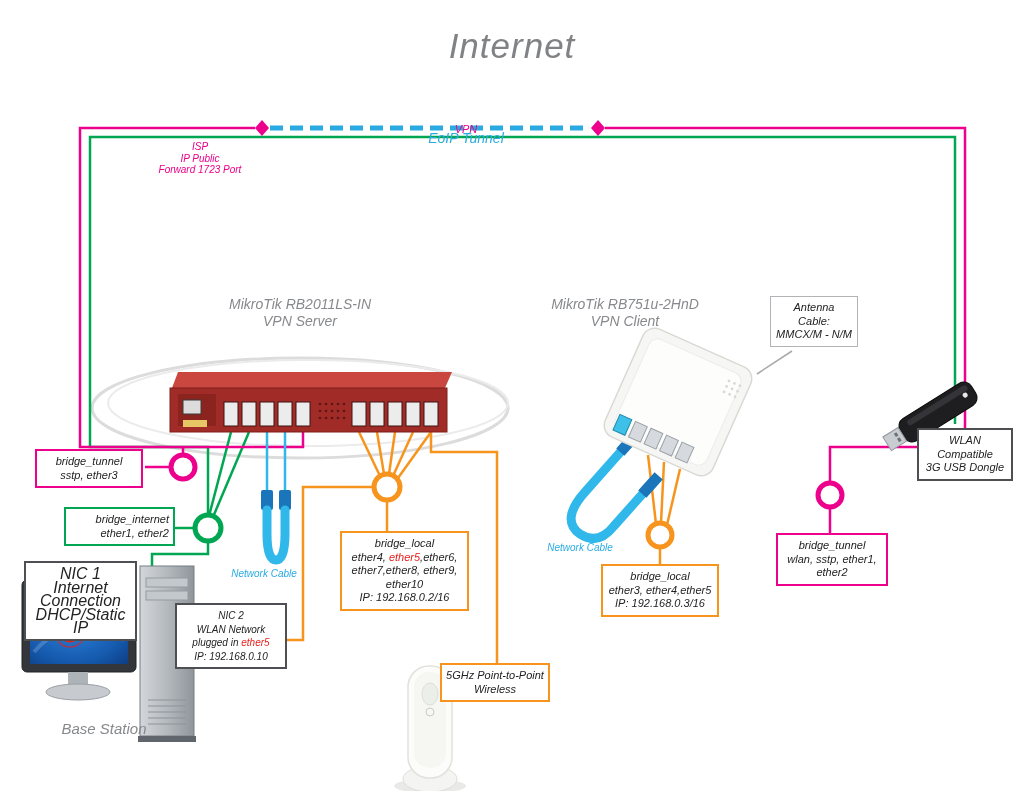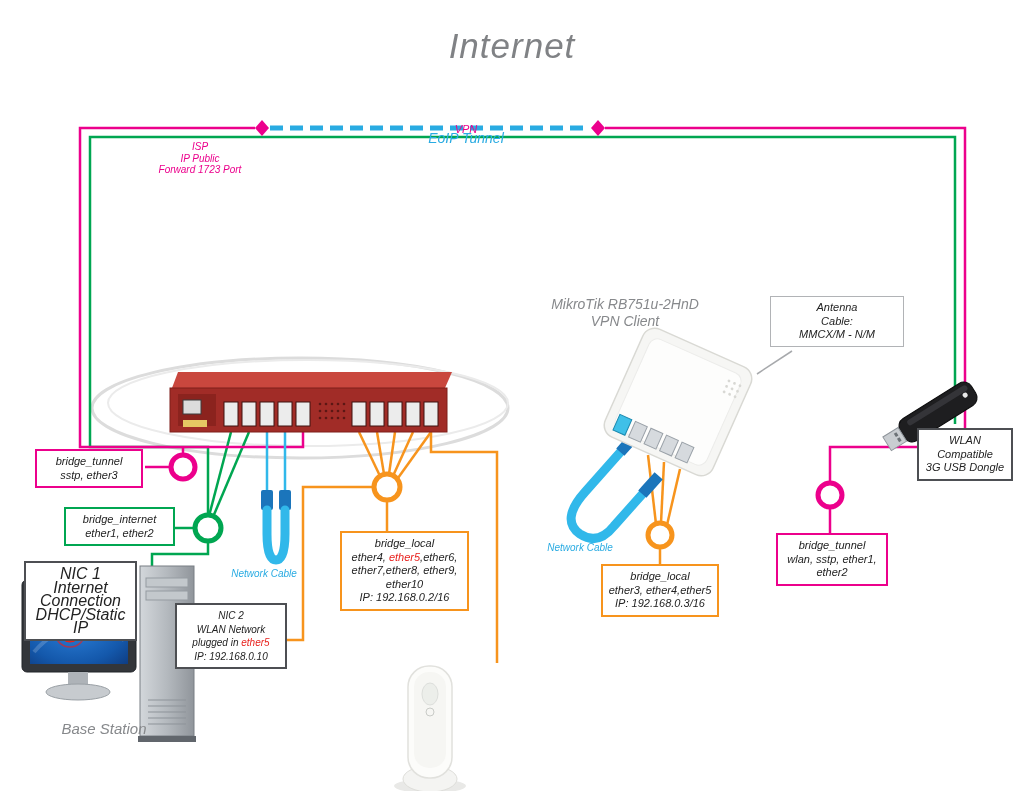--- a/index.html
+++ b/index.html
@@ -9,21 +9,21 @@
   .title{position:absolute;top:26px;left:0;width:100%;text-align:center;
          font-size:35px;color:#808285;letter-spacing:1px;}
   .lbl{position:absolute;text-align:center;}
   .lbl.magenta{color:#ec008c;}
   .lbl.cyan{color:#29abe2;}
   .lbl.gray{color:#87898c;}
   .devlbl{position:absolute;text-align:center;color:#87898c;font-size:14px;line-height:17px;}
   .box{position:absolute;background:#ffffff;border:2px solid #000;box-sizing:border-box;
        text-align:center;font-size:11px;line-height:13.5px;color:#232323;padding:4px 4px;}
   .b-magenta{border-color:#ec008c;}
-  .b-green{border-color:#00a651;}
+  .b-green{border-color:#00a651;text-align:right;}
   .b-orange{border-color:#f7941d;}
   .b-dark{border-color:#4d4f53;}
   .b-gray{border-color:#b1b3b6;border-width:1.5px;}
   .red{color:#e8211d;}
 </style>
 </head>
 <body>
 
 <div class="stage">
 
@@ -210,27 +210,31 @@
 
   <div class="lbl magenta" style="left:436px;top:123px;width:60px;font-size:11px;">VPN</div>
   <div class="lbl cyan" style="left:416px;top:130px;width:100px;font-size:14px;">EoIP Tunnel</div>
 
   <div class="lbl magenta" style="left:140px;top:141px;width:120px;font-size:10px;line-height:11.5px;">
     <div>ISP</div>
     <div>IP Public</div>
     <div>Forward 1723 Port</div>
   </div>
 
+  <div class="devlbl" style="left:190px;top:296px;width:220px;">
+    <div>MikroTik RB2011LS-IN</div>
+    <div>VPN Server</div>
+  </div>
 
   <div class="devlbl" style="left:515px;top:296px;width:220px;">
     <div>MikroTik RB751u-2HnD</div>
     <div>VPN Client</div>
   </div>
 
-  <div class="box b-gray" style="left:770px;top:296px;width:134px;">
+  <div class="box b-gray" style="left:770px;top:296px;width:88px;">
     <div>Antenna</div>
     <div>Cable:</div>
     <div>MMCX/M - N/M</div>
   </div>
 
   <div class="box b-dark" style="left:917px;top:428px;width:96px;">
     <div>WLAN</div>
     <div>Compatible</div>
     <div>3G USB Dongle</div>
   </div>
@@ -259,20 +263,24 @@
   </div>
 
   <div class="box b-orange" style="left:340px;top:531px;width:129px;">
     <div>bridge_local</div>
     <div><span>ether4, </span><span class="red">ether5</span><span>,ether6,</span></div>
     <div>ether7,ether8, ether9,</div>
     <div>ether10</div>
     <div>IP: 192.168.0.2/16</div>
   </div>
 
+  <div class="box b-orange" style="left:440px;top:663px;width:110px;">
+    <div>5GHz Point-to-Point</div>
+    <div>Wireless</div>
+  </div>
 
   <div class="box b-orange" style="left:601px;top:564px;width:118px;">
     <div>bridge_local</div>
     <div>ether3, ether4,ether5</div>
     <div>IP: 192.168.0.3/16</div>
   </div>
 
   <div class="box b-magenta" style="left:776px;top:533px;width:112px;">
     <div>bridge_tunnel</div>
     <div>wlan, sstp, ether1,</div>

